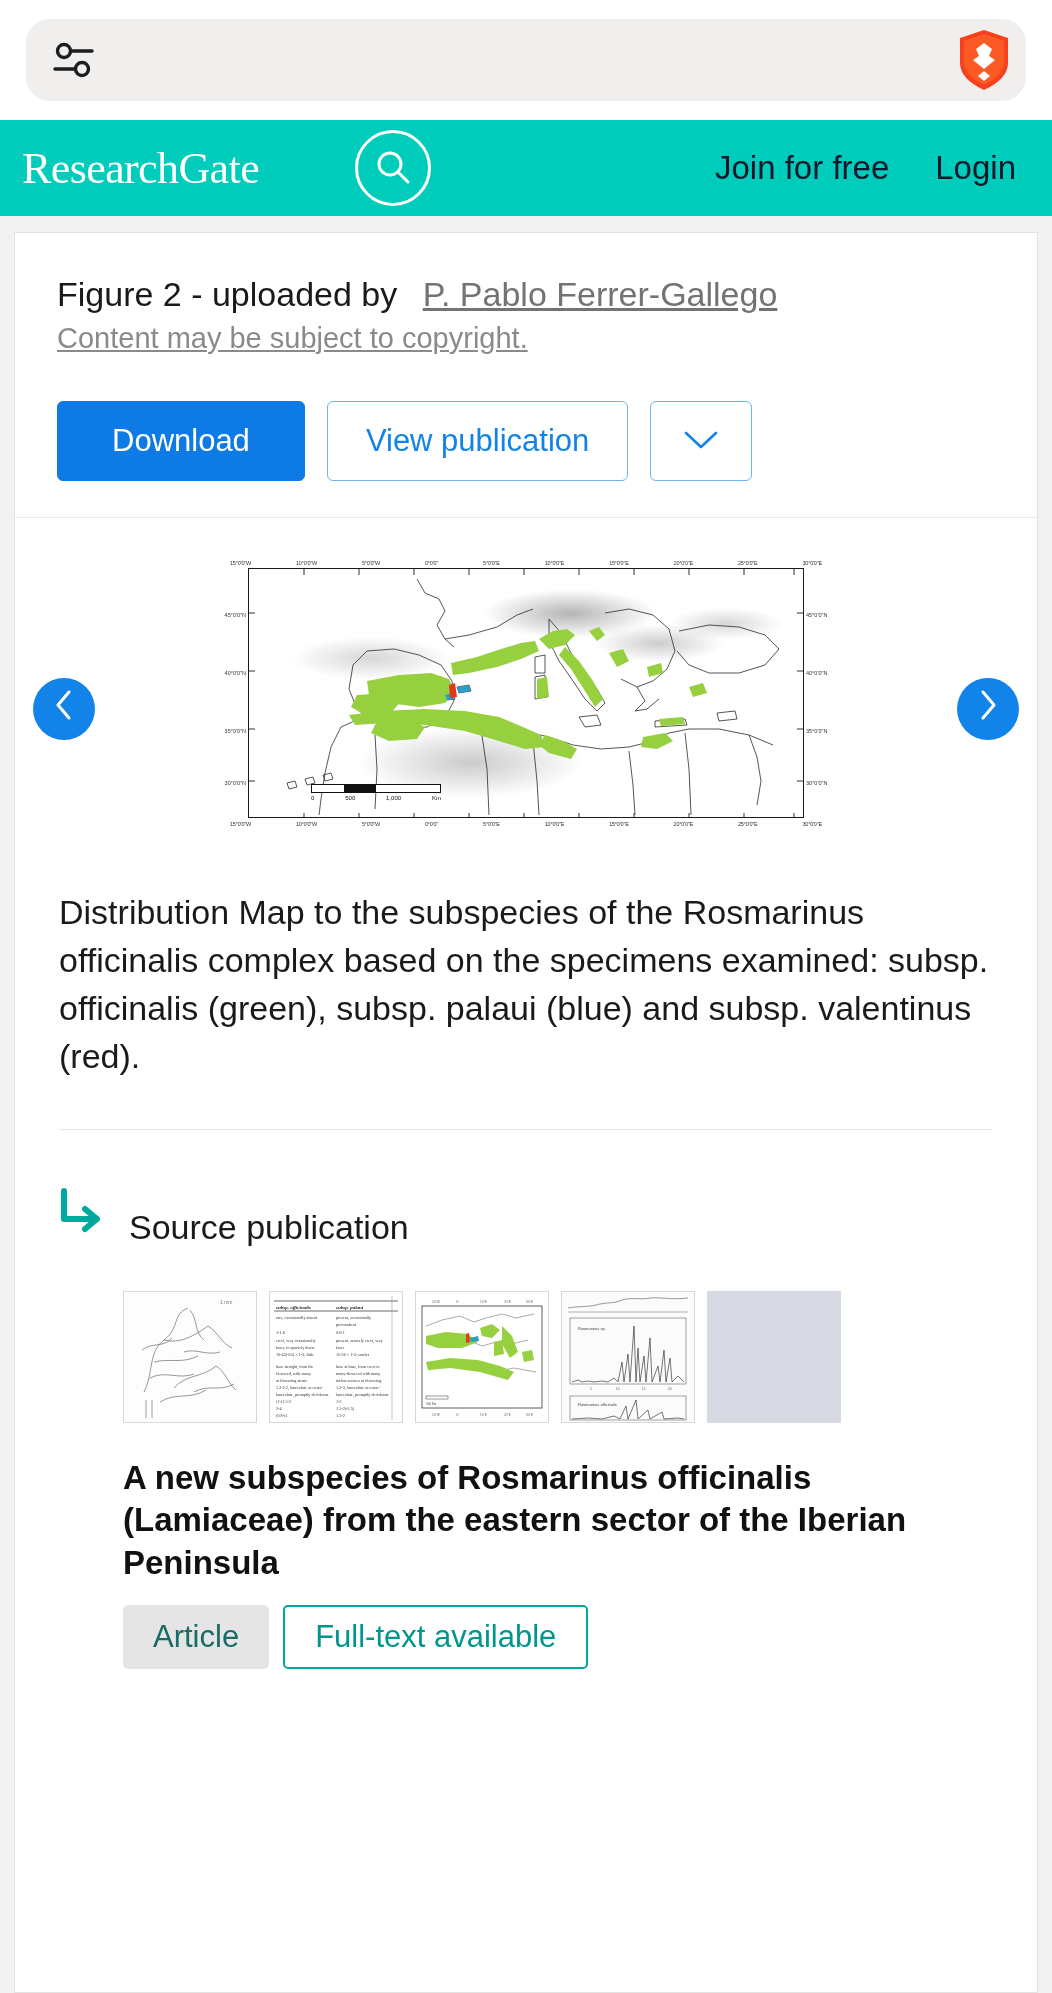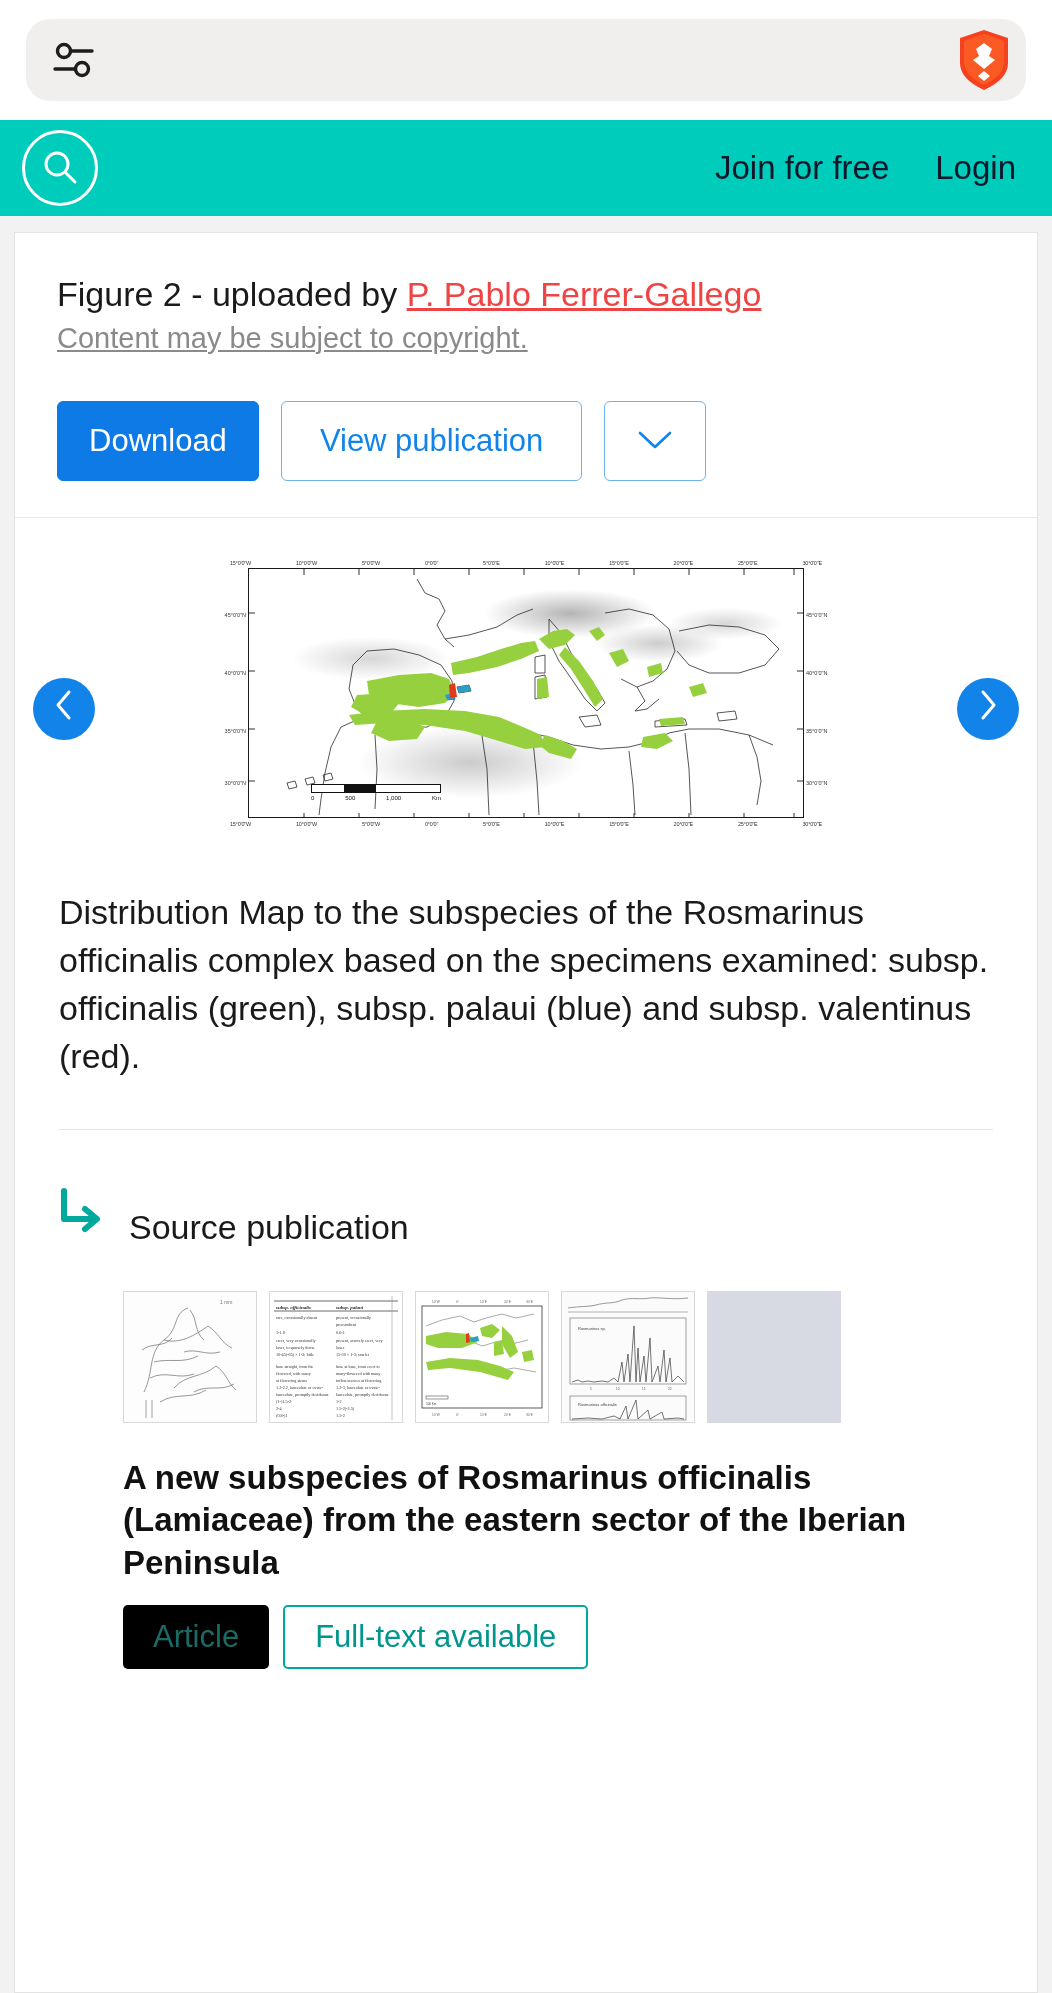--- a/index.html
+++ b/index.html
@@ -110,23 +110,24 @@
     padding: 40px 42px 36px 42px;
     border-bottom: 1px solid #e8e8e8;
   }
   .fig-title {
     font-size: 34px;
     color: #1a1a1a;
     line-height: 1.25;
     margin-bottom: 6px;
   }
   .fig-title a {
-    color: #ef4444;
+    color: #737373;
     text-decoration: underline;
     cursor: pointer;
+    margin-left: 16px;
   }
   .fig-copyright {
     font-size: 29px;
     color: #8a8a8a;
     margin-bottom: 46px;
     text-decoration: underline;
   }
   .btn-row {
     display: flex;
     gap: 22px;
@@ -138,21 +139,21 @@
     display: flex;
     align-items: center;
     justify-content: center;
     cursor: pointer;
     height: 80px;
   }
   .btn-primary {
     background: #0d7ae5;
     color: #ffffff;
     border: 1px solid #0d7ae5;
-    padding: 0 31px;
+    padding: 0 54px;
   }
   .btn-outline {
     background: #ffffff;
     color: #1283e8;
     border: 1px solid #6cb4ef;
     padding: 0 38px;
   }
   .btn-chevron {
     background: #ffffff;
     border: 1px solid #6cb4ef;
@@ -312,21 +313,21 @@
     padding-left: 64px;
   }
   .badge {
     font-size: 31px;
     padding: 12px 30px;
     border-radius: 5px;
     display: inline-flex;
     align-items: center;
   }
   .badge-article {
-    background: #000000;
+    background: #e5e5e5;
     color: #1a6b66;
   }
   .badge-fulltext {
     background: #ffffff;
     border: 2px solid #00a99d;
     color: #00968c;
     cursor: pointer;
   }
 </style>
 </head>
@@ -347,20 +348,21 @@
         <path d="M28 1 L52 9 L52 34 Q52 50 28 61 Q4 50 4 34 L4 9 Z" fill="#f6411f"></path>
         <path d="M28 5 L48 12 L48 33 Q48 46 28 56 Q8 46 8 33 L8 12 Z" fill="#fb5a24"></path>
         <path d="M28 14 L36 20 L33 27 L39 31 L28 40 L17 31 L23 27 L20 20 Z" fill="#ffffff"></path>
         <path d="M28 42 L34 47 L28 52 L22 47 Z" fill="#ffffff"></path>
       </svg>
     </span>
   </div>
 </div>
 
 <div class="rg-header">
+  <div class="rg-logo">ResearchGate</div>
   <button class="rg-search-btn">
     <span>
       <svg width="40" height="40" viewBox="0 0 40 40">
         <circle cx="17" cy="17" r="11" fill="none" stroke="#ffffff" stroke-width="3"></circle>
         <line x1="25" y1="25" x2="35" y2="35" stroke="#ffffff" stroke-width="3" stroke-linecap="round"></line>
       </svg>
     </span>
   </button>
   <nav class="rg-nav">
     <a>Join for free</a>

